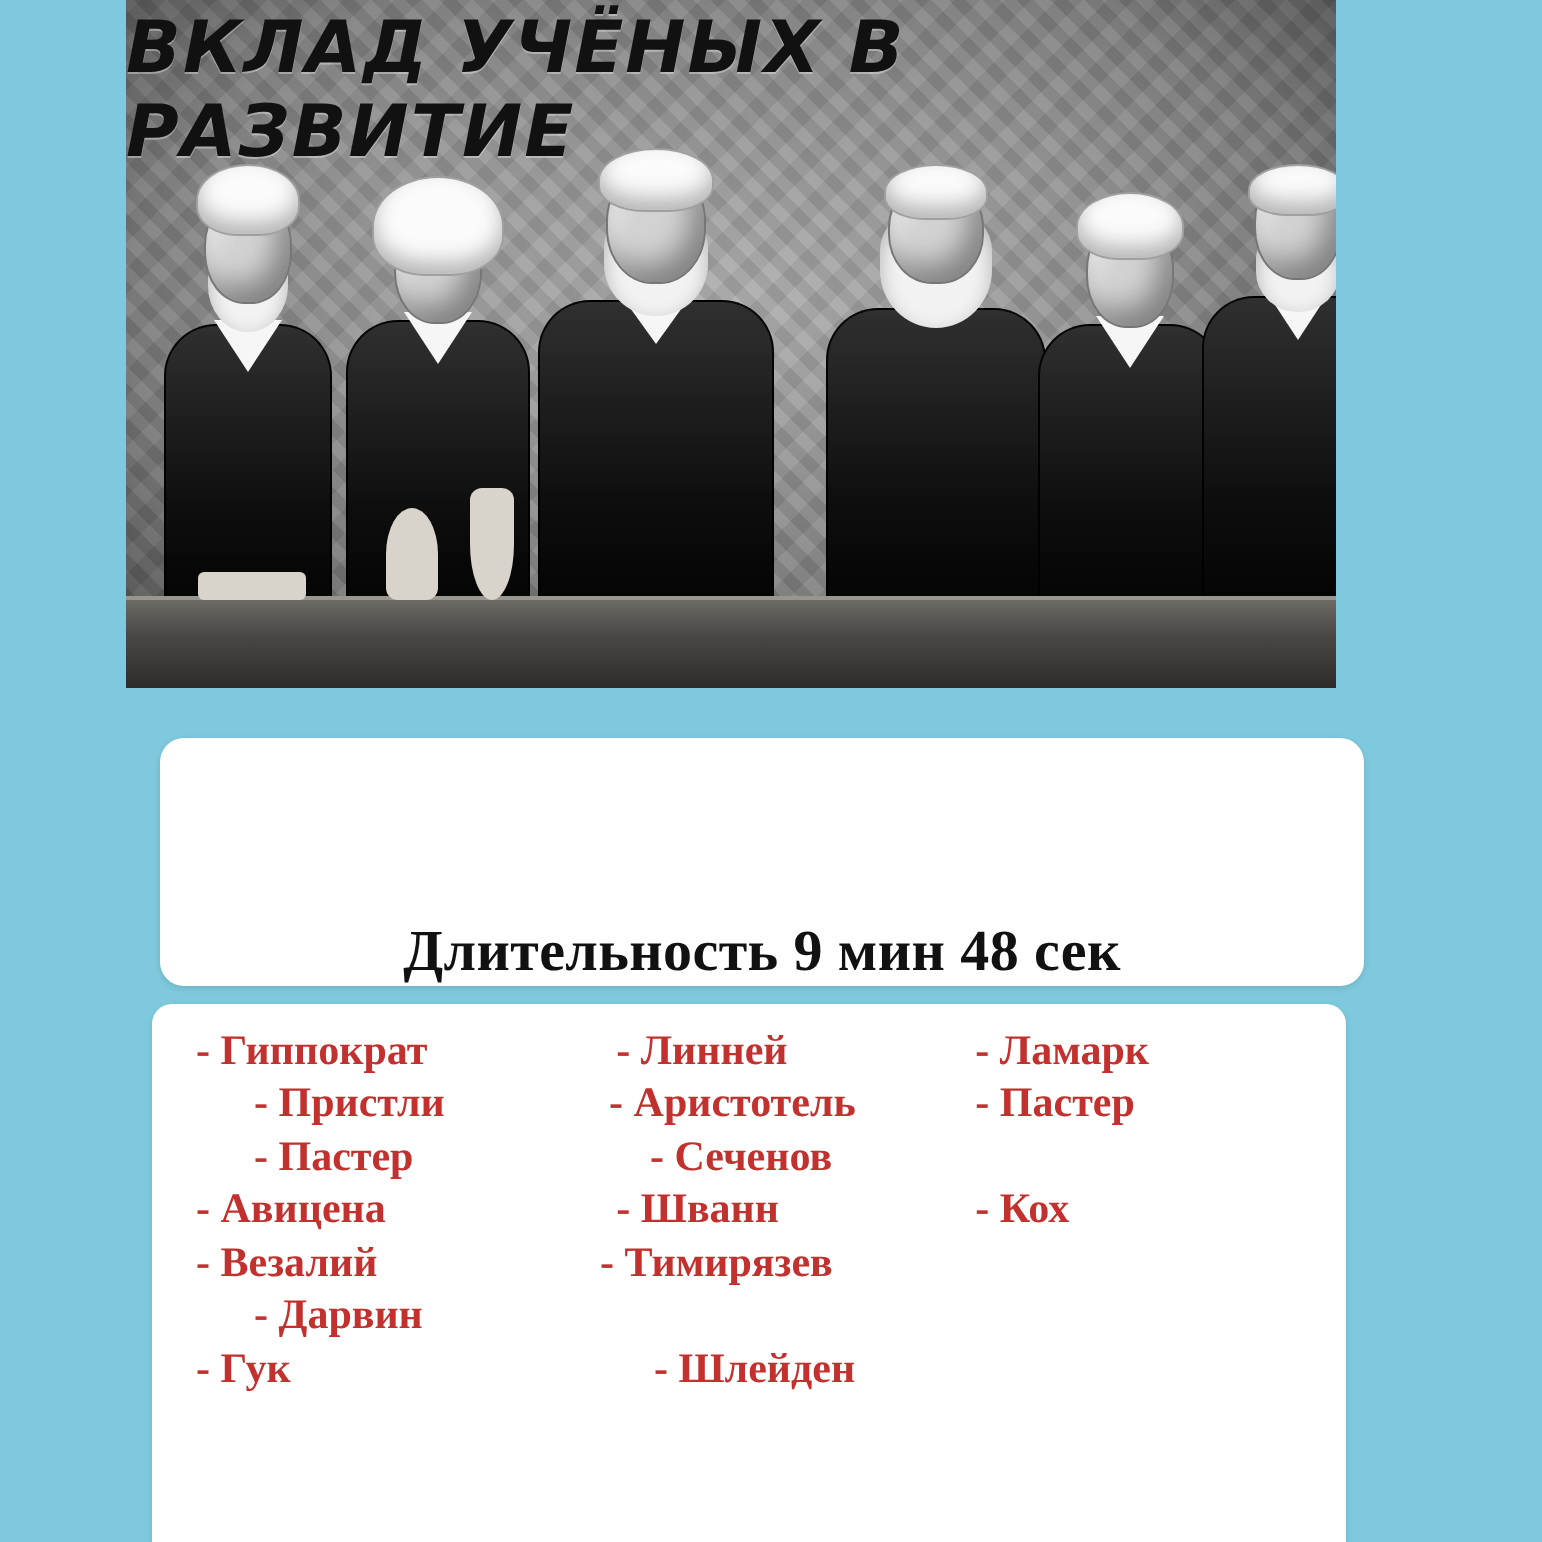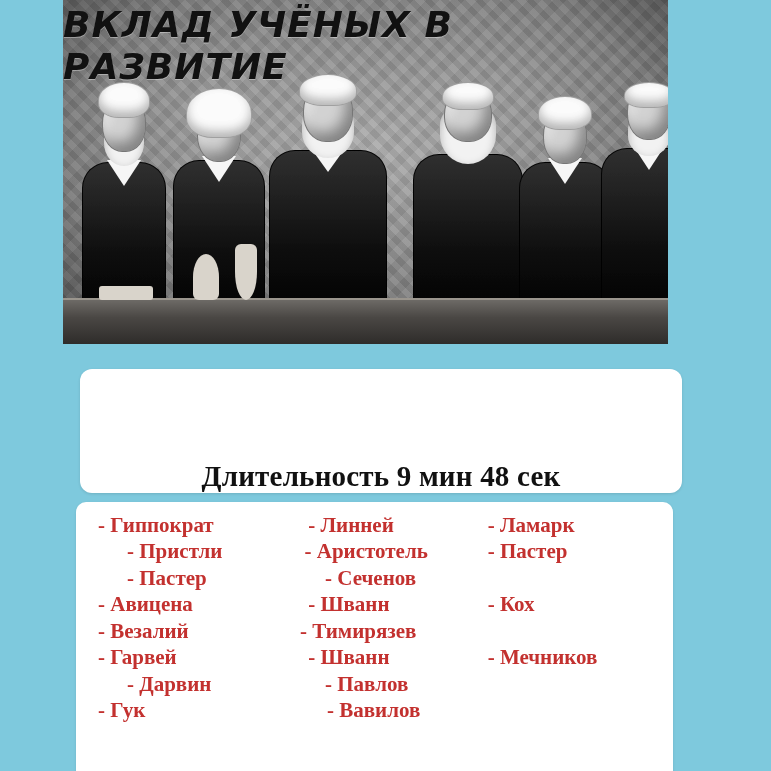--- a/index.html
+++ b/index.html
@@ -277,27 +277,21 @@
     <div class="names-row">
       <div class="name-cell col-1">- Авицена</div>
       <div class="name-cell col-2">- Шванн</div>
       <div class="name-cell col-3">- Кох</div>
     </div>
     <div class="names-row">
       <div class="name-cell col-1">- Везалий</div>
       <div class="name-cell col-3">- Тимирязев</div>
     </div>
     <div class="names-row">
-      <div class="name-cell col-1">- Гарвей</div>
-      <div class="name-cell col-2">- Шванн</div>
-      <div class="name-cell col-3">- Мечников</div>
-    </div>
-    <div class="names-row">
       <div class="name-cell col-2">- Дарвин</div>
-      <div class="name-cell col-3">- Павлов</div>
     </div>
     <div class="names-row">
       <div class="name-cell col-1">- Гук</div>
-      <div class="name-cell col-2">- Вавилов</div>
+      <div class="name-cell col-2">- Шлейден</div>
     </div>
   </div>
 
 </div>
 
 </body></html>

